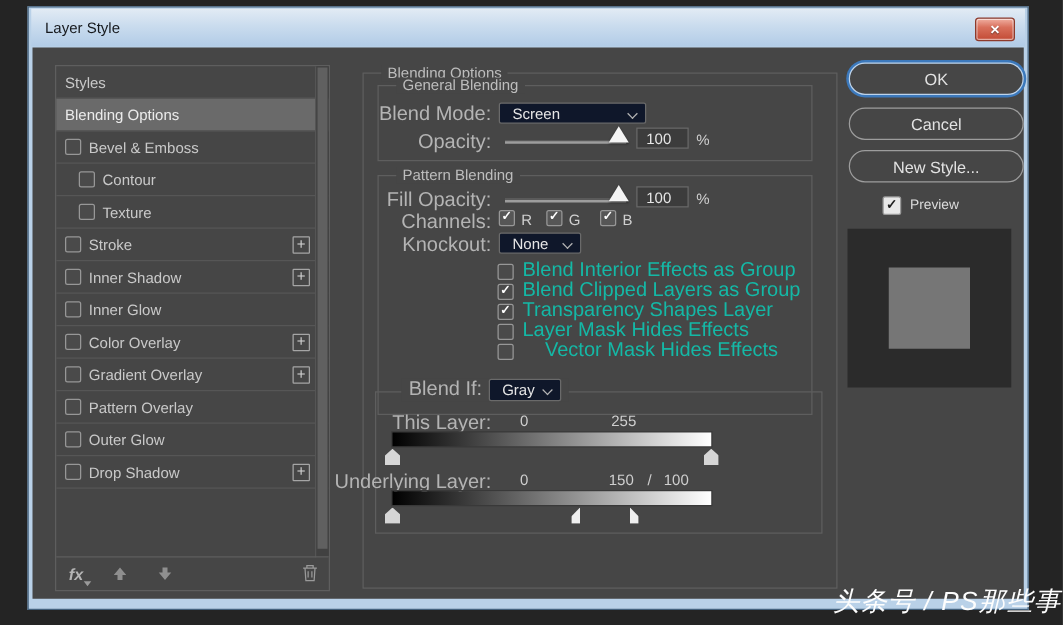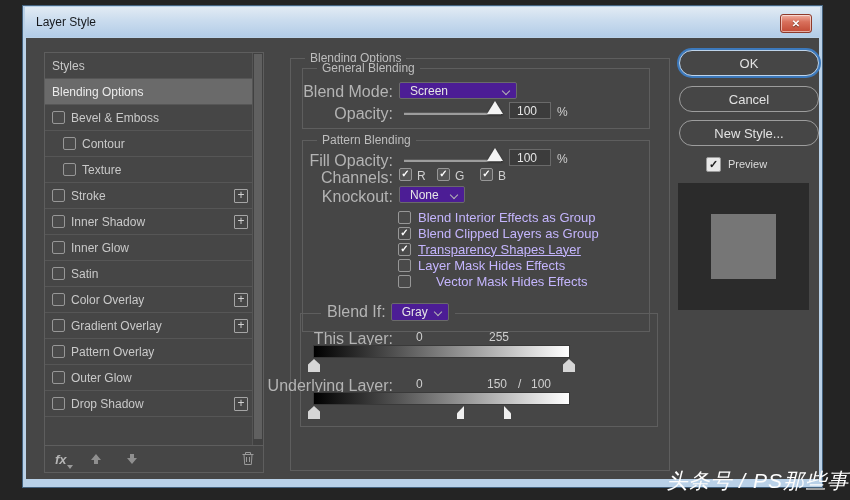--- a/index.html
+++ b/index.html
@@ -43,38 +43,38 @@
              border-right:3px solid transparent;border-top:4px solid #9a9a9a}
   .ficon{margin-left:22px;display:flex;align-items:center}
   .trashwrap{position:absolute;right:8px;top:5px}
 
   
   .fieldset{position:absolute;border:1px solid #5e5e5e}
   .legend{position:absolute;top:-7px;left:14px;background:#464646;padding:0 5px;
           font-size:12px;color:#bdbdbd;line-height:13px;white-space:nowrap}
   .flabel{position:absolute;font-size:16px;color:#b4b4b4;text-align:right;width:117px;white-space:nowrap}
   .fval{position:absolute;font-size:12px;color:#cfcfcf;white-space:nowrap}
-  .select{position:absolute;background:#4c1d95;border:1px solid #6a6a6a;border-radius:2px;
+  .select{position:absolute;background:#0f172a;border:1px solid #6a6a6a;border-radius:2px;
           color:#e6e6e6;font-size:12px;display:flex;align-items:center;
           padding:0 18px 0 10px;height:17px;box-sizing:border-box;cursor:pointer}
   .chev{position:absolute;right:7px;top:5px;width:5px;height:5px;border-right:1px solid #b5b5b5;
         border-bottom:1px solid #b5b5b5;transform:rotate(45deg)}
   .track{position:absolute;height:2px;background:#9d9d9d;border-top:1px solid #5a5a5a;cursor:pointer}
   .sthumb{position:absolute;width:0;height:0;border-left:8px solid transparent;
           border-right:8px solid transparent;border-bottom:13px solid #f4f4f4;
           filter:drop-shadow(0 1px 1px rgba(0,0,0,.55));cursor:pointer}
   .numbox{position:absolute;width:42px;height:17px;background:#3c3c3c;border:1px solid #6a6a6a;
           box-sizing:border-box;color:#e6e6e6;font-size:12px;display:flex;align-items:center;
           padding-left:7px;cursor:text}
   .ccb{position:absolute;width:11px;height:11px;border:1px solid #979797;border-radius:2px;
        background:#565656;cursor:pointer}
   .ccb::after{content:"✓";position:absolute;left:0;top:-1px;width:11px;text-align:center;
        font-size:10px;font-weight:bold;color:#fff;line-height:12px}
-  .gcrow{position:absolute;left:372px;display:flex;align-items:center;font-size:13px;
-         color:#c4b5fd;height:14px;cursor:pointer}
+  .gcrow{position:absolute;left:372px;display:flex;align-items:center;font-size:16px;
+         color:#14b8a6;height:14px;cursor:pointer}
   .gcrow .cb{margin-right:7px}
   .bi-legend{position:absolute;left:295px;top:265px;display:flex;align-items:center;
              background:#464646;padding:0 6px;z-index:2}
   .bi-legend .flabel{position:static;width:auto;margin-right:5px}
   .bi-legend .select{position:relative;width:58px;height:18px}
   .gbar{position:absolute;width:255px;height:11px;background:linear-gradient(90deg,#000,#fff);
         box-shadow:0 0 0 1px #393939;cursor:pointer}
   .trow{position:absolute;width:255px;height:13px}
   .tfull{position:absolute;width:12px;height:13px;background:#d6d6d6;
          clip-path:polygon(50% 0,100% 42%,100% 100%,0 100%,0 42%);
@@ -140,24 +140,20 @@
             <span class="plus">+</span>
           </div>
           <div class="srow">
             <span class="cb"></span>
             <span>Inner Shadow</span>
             <span class="plus">+</span>
           </div>
           <div class="srow">
             <span class="cb"></span>
             <span>Inner Glow</span>
-          </div>
-          <div class="srow">
-            <span class="cb"></span>
-            <span>Satin</span>
           </div>
           <div class="srow">
             <span class="cb"></span>
             <span>Color Overlay</span>
             <span class="plus">+</span>
           </div>
           <div class="srow">
             <span class="cb"></span>
             <span>Gradient Overlay</span>
             <span class="plus">+</span>
@@ -243,21 +239,21 @@
     </div>
     <div>
         <div class="gcrow" style="top: 172px;">
           <span class="cb"></span>
           <span>Blend Interior Effects as Group</span>
         </div>
         <div class="gcrow" style="top: 188px;">
           <span class="cb on"></span>
           <span>Blend Clipped Layers as Group</span>
         </div>
-        <div class="gcrow" style="top: 204px; text-decoration: underline;">
+        <div class="gcrow" style="top: 204px;">
           <span class="cb on"></span>
           <span>Transparency Shapes Layer</span>
         </div>
         <div class="gcrow" style="top: 220px;">
           <span class="cb"></span>
           <span>Layer Mask Hides Effects</span>
         </div>
         <div class="gcrow" style="top: 236px; gap: 18px;">
           <span class="cb"></span>
           <span>Vector Mask Hides Effects</span>

